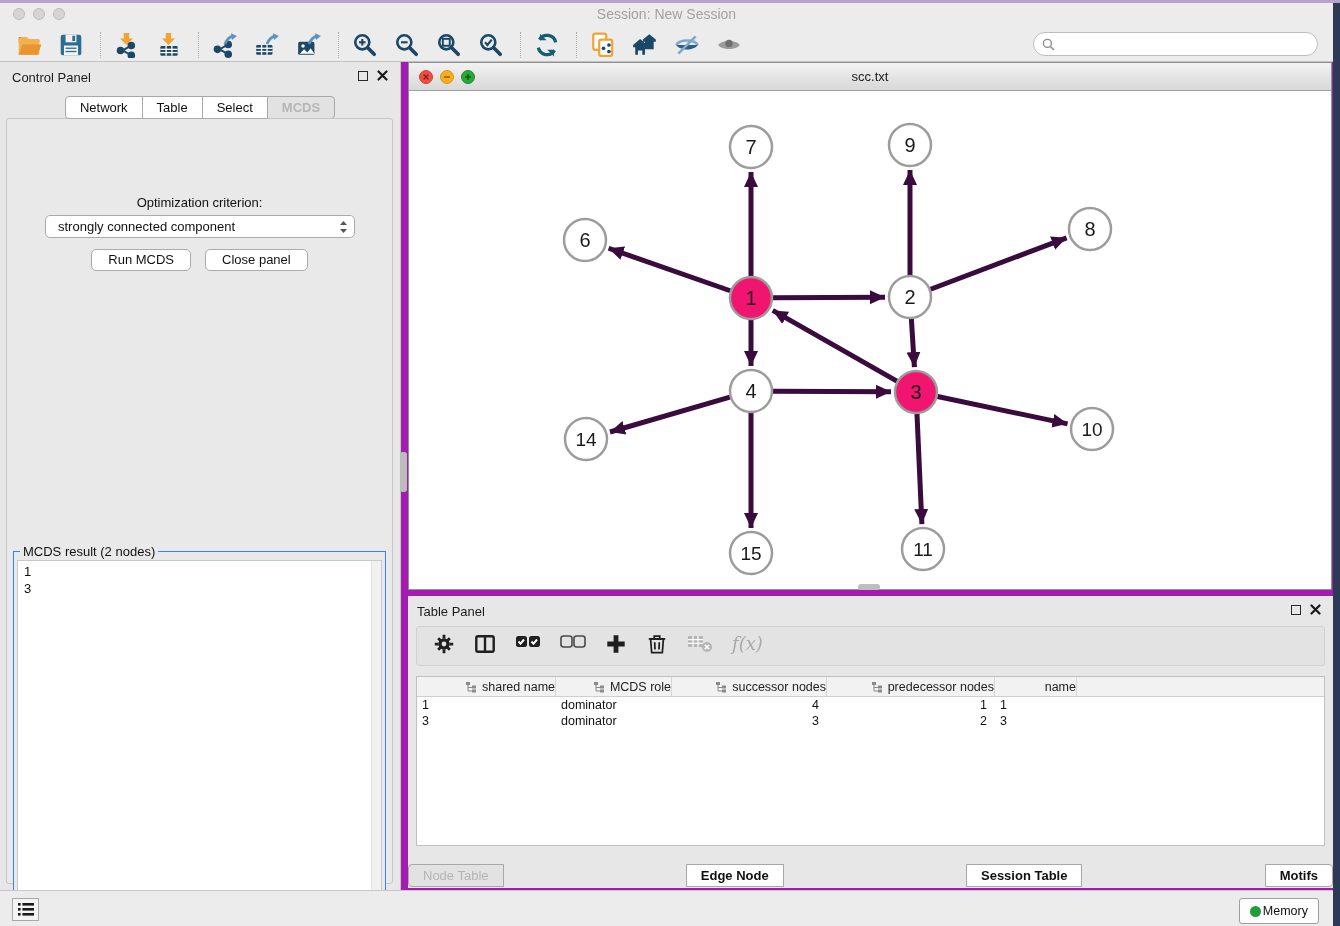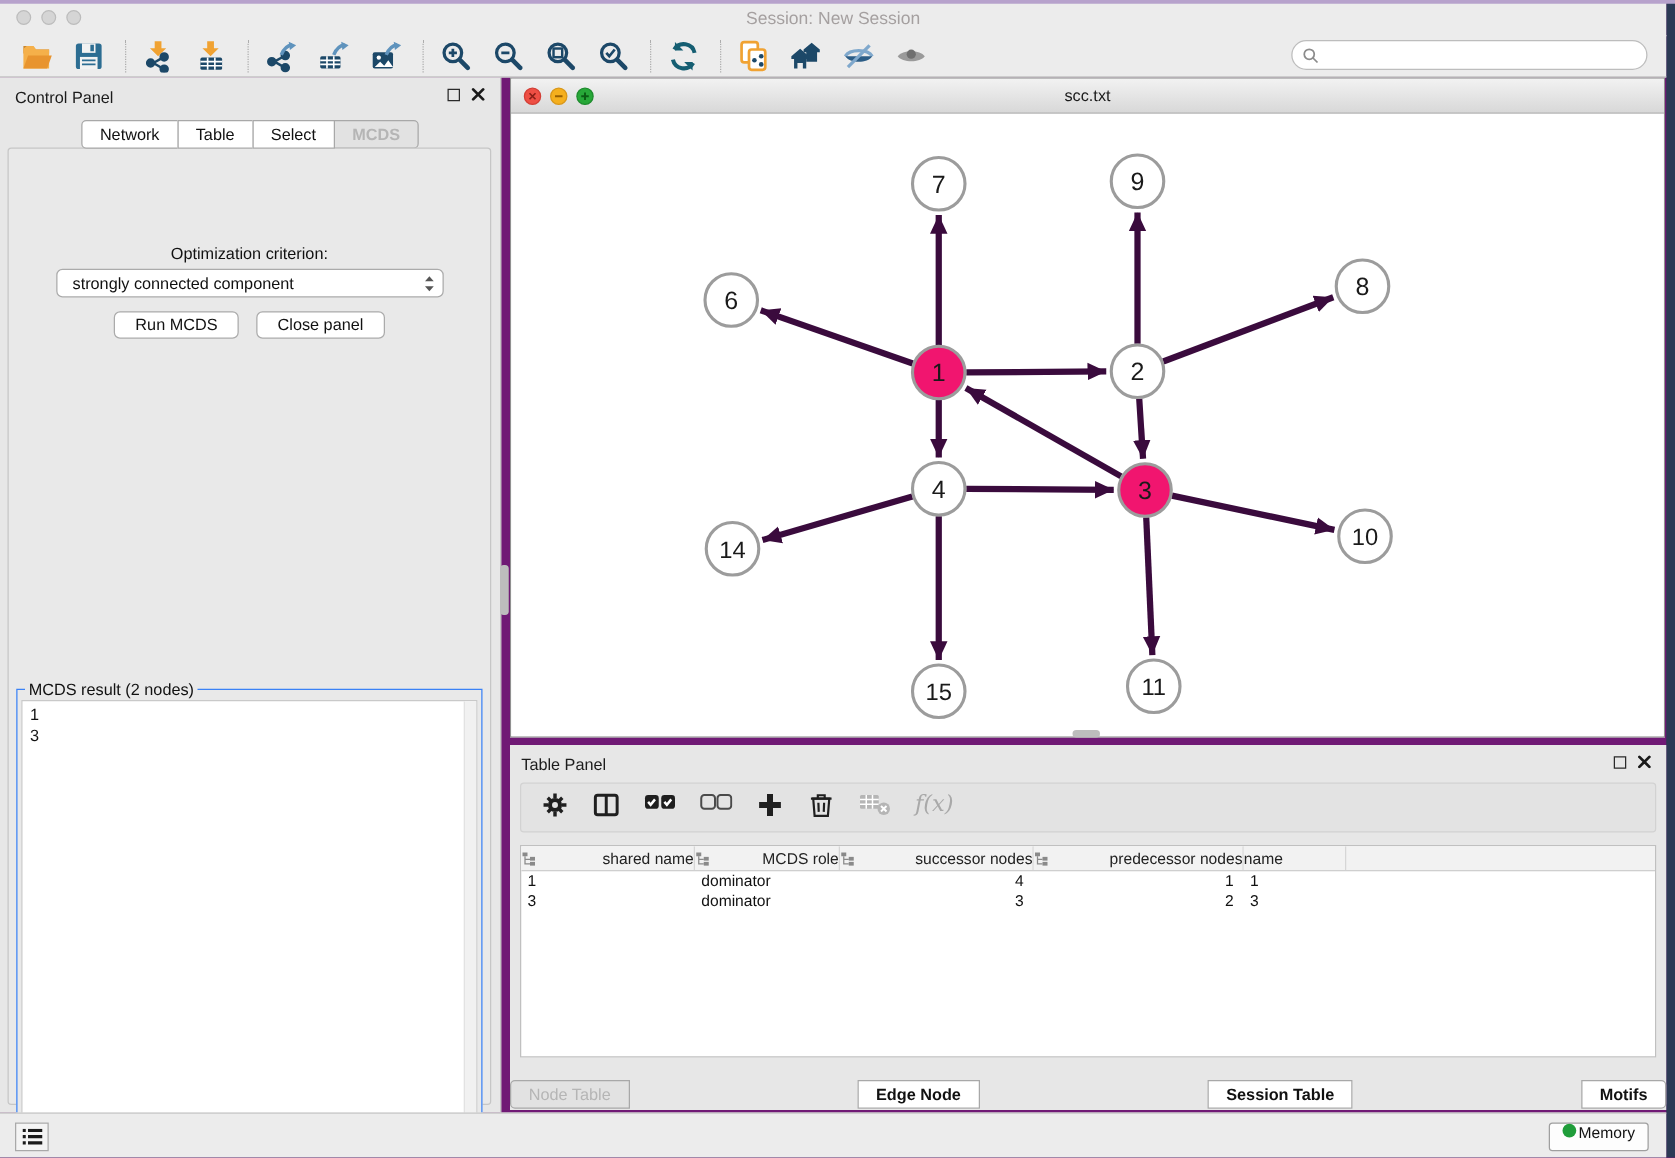--- a/index.html
+++ b/index.html
@@ -3,21 +3,21 @@
 <meta charset="utf-8">
 <style>
   html,body{margin:0;padding:0;}
   body{
     width:1340px;height:926px;position:relative;overflow:hidden;
     background:#2c3a55;
     font-family:"Liberation Sans",sans-serif;
     -webkit-font-smoothing:antialiased;
   }
   .accent-top{position:absolute;left:0;top:0;width:1340px;height:3px;background:#b7a2cc;z-index:50;}
-  .app{position:absolute;left:0;top:0;width:1333px;height:926px;background:#701a75;}
+  .app{position:absolute;left:0;top:0;width:1333px;height:926px;background:#a21caf;}
 
   
   .titlebar{position:absolute;left:0;top:0;width:100%;height:28px;background:#ececec;border-bottom:1px solid #d6d6d6;}
   .titlebar .title{position:absolute;left:0;right:0;top:6px;text-align:center;font-size:14px;color:#a5a0a0;}
   .mac-lights{position:absolute;left:13px;top:8px;display:flex;gap:8px;}
   .mac-light{width:12px;height:12px;border-radius:50%;background:#d5d5d5;border:1px solid #bcbcbc;box-sizing:border-box;}
 
   
   .toolbar{position:absolute;left:0;top:28px;width:100%;height:34px;background:#ececec;border-bottom:1px solid #c2c2c2;display:flex;align-items:center;padding-left:14px;box-sizing:border-box;}
   .tb-btn{width:30px;height:30px;display:flex;align-items:center;justify-content:center;margin-right:12px;cursor:default;}
@@ -58,29 +58,29 @@
   .splitter-v{position:absolute;left:400px;top:452px;width:7px;height:40px;background:#bdbdbd;border-radius:3px;z-index:5;}
   .splitter-h{position:absolute;left:858px;top:584px;width:22px;height:6px;background:#bdbdbd;border-radius:3px;z-index:5;}
 
   
   .table-panel{position:absolute;left:408px;top:596px;width:925px;height:292px;background:#e7e7e7;}
   .tp-toolbar{position:absolute;left:8px;top:30px;width:909px;height:40px;background:#e3e3e3;border:1px solid #d2d2d2;border-radius:3px;display:flex;align-items:center;padding-left:16px;box-sizing:border-box;gap:19px;}
   .tp-btn{display:flex;align-items:flex-start;justify-content:center;height:26px;}
   .fx{font-family:"DejaVu Serif",serif;font-style:italic;font-size:18px;color:#a9a9a9;}
   .tp-table{position:absolute;left:8px;top:80px;width:909px;height:170px;background:#fff;border:1px solid #c0c0c0;box-sizing:border-box;overflow:hidden;}
   .th-row{display:flex;height:19px;background:#f2f2f2;border-bottom:1px solid #cfcfcf;}
-  .th{display:flex;align-items:center;justify-content:space-between;gap:5px;font-size:12.5px;color:#222;border-right:1px solid #d6d6d6;box-sizing:border-box;background:#f2f2f2;}
+  .th{display:flex;align-items:center;justify-content:flex-end;gap:5px;font-size:12.5px;color:#222;border-right:1px solid #d6d6d6;box-sizing:border-box;background:#f2f2f2;}
   .tr{display:flex;height:16px;}
   .td{font-size:12.5px;color:#111;box-sizing:border-box;padding:1px 8px 0 5px;white-space:nowrap;}
   .td.right{text-align:right;}
   .tp-tabs{position:absolute;left:0;right:0;top:268px;display:flex;justify-content:space-between;}
   
   .statusbar{position:absolute;left:0;top:890px;width:100%;height:36px;background:#ececec;border-top:1px solid #c6c6c6;}
   .list-btn{position:absolute;left:12px;top:7px;width:27px;height:23px;background:#f4f4f4;border:1px solid #a9a9a9;display:flex;align-items:center;justify-content:center;box-sizing:border-box;}
-  .memory-btn{position:absolute;right:14px;top:7px;height:23px;background:#fdfdfd;border:1px solid #9f9f9f;border-radius:3px;display:flex;gap:2px;padding:0 10px;box-sizing:border-box;}
+  .memory-btn{position:absolute;right:14px;top:7px;height:23px;background:#fdfdfd;border:1px solid #9f9f9f;border-radius:3px;display:flex;align-items:center;gap:2px;padding:12px 10px;box-sizing:border-box;}
   .memory-dot{width:11px;height:11px;border-radius:50%;background:#1f9d3a;}
   .memory-label{font-size:12.5px;color:#111;}
   svg{display:block;}
 </style>
 </head>
 <body>
 
 <div class="accent-top"></div>
 
 <div class="app">

